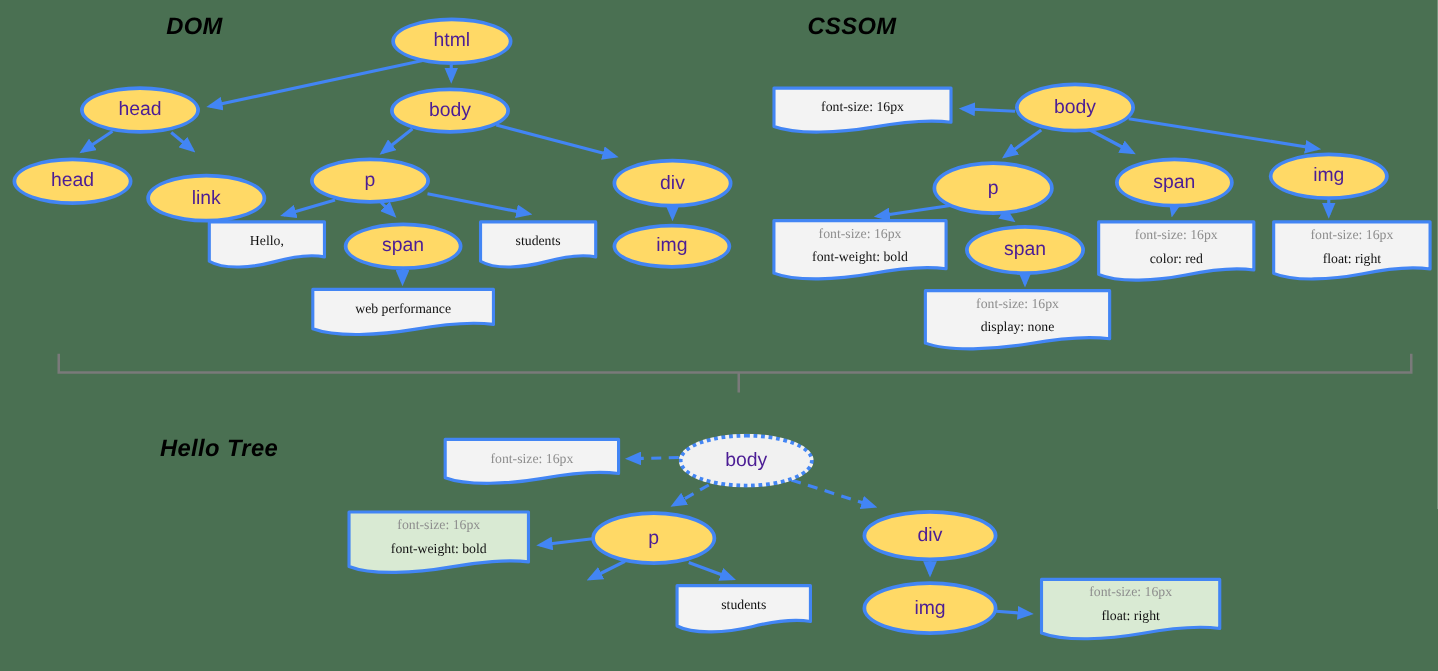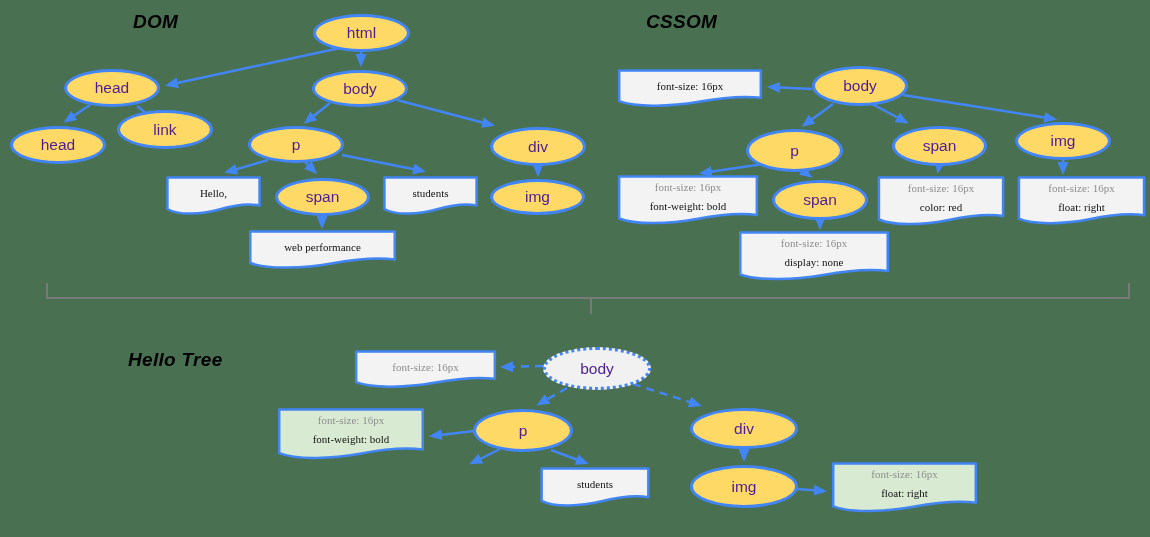--- a/index.html
+++ b/index.html
@@ -95,21 +95,21 @@
     </div>
   <div class="node" style="left:64px;top:69px;width:96px;height:38px;">
       <span>head</span>
     </div>
   <div class="node" style="left:312px;top:70px;width:96px;height:37px;">
       <span>body</span>
     </div>
   <div class="node" style="left:10px;top:126px;width:96px;height:38px;">
       <span>head</span>
     </div>
-  <div class="node" style="left:117px;top:110px;width:96px;height:39px;">
+  <div class="node" style="left:117px;top:139px;width:96px;height:39px;">
       <span>link</span>
     </div>
   <div class="node" style="left:248px;top:126px;width:96px;height:37px;">
       <span>p</span>
     </div>
   <div class="node" style="left:490px;top:127px;width:96px;height:39px;">
       <span>div</span>
     </div>
   <div class="node" style="left:275px;top:178px;width:95px;height:38px;">
       <span>span</span>

